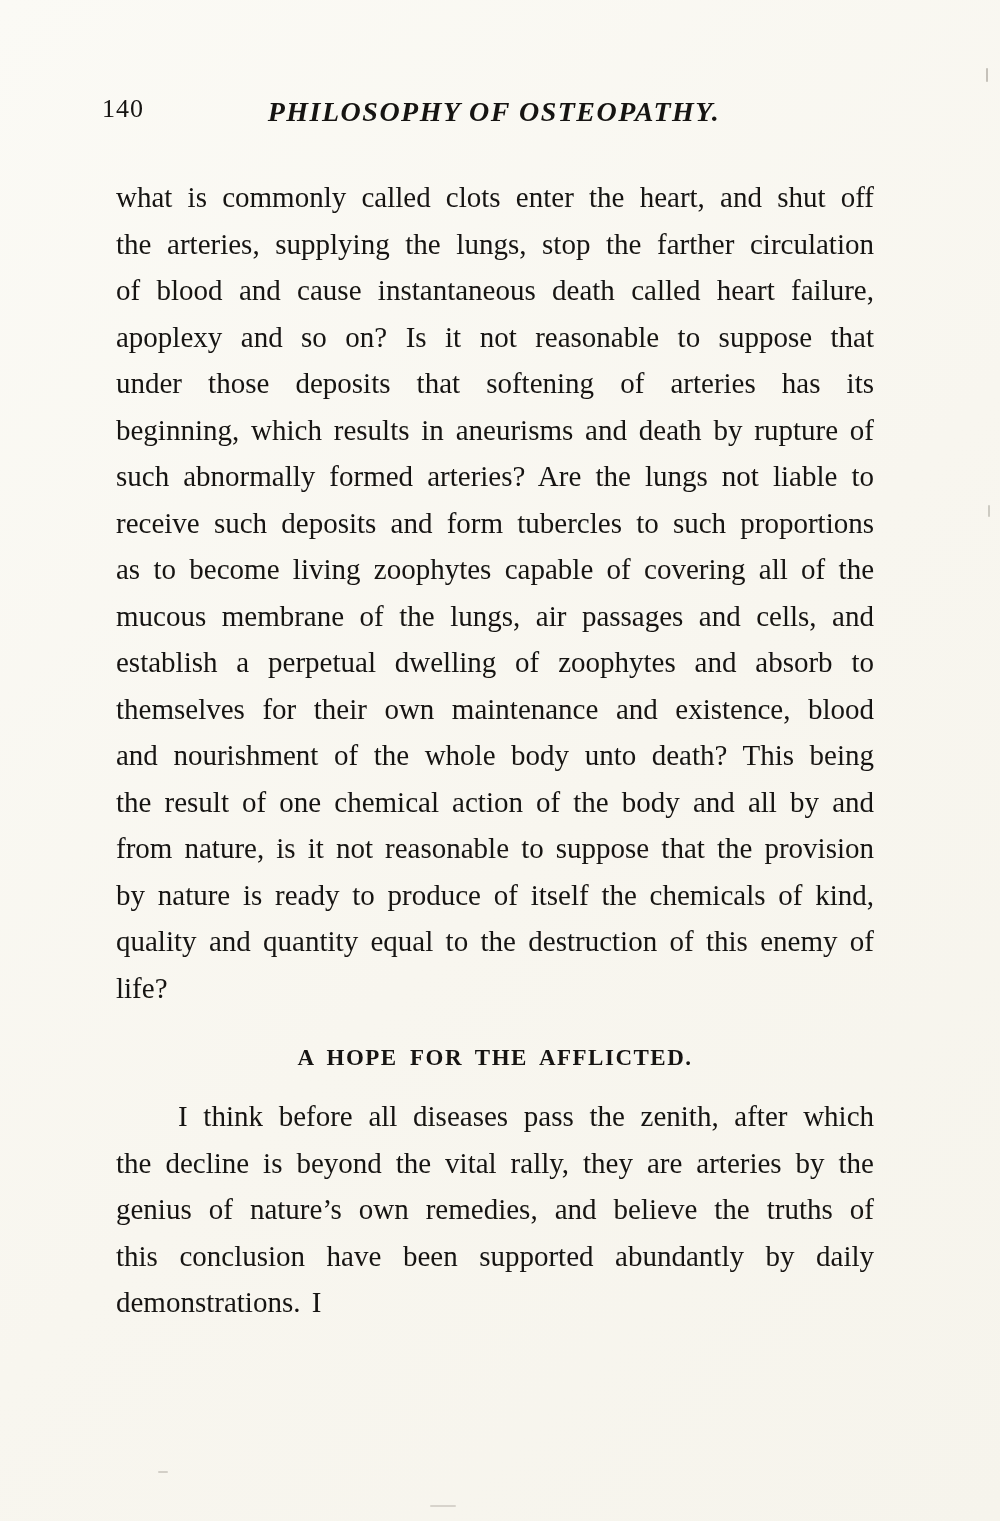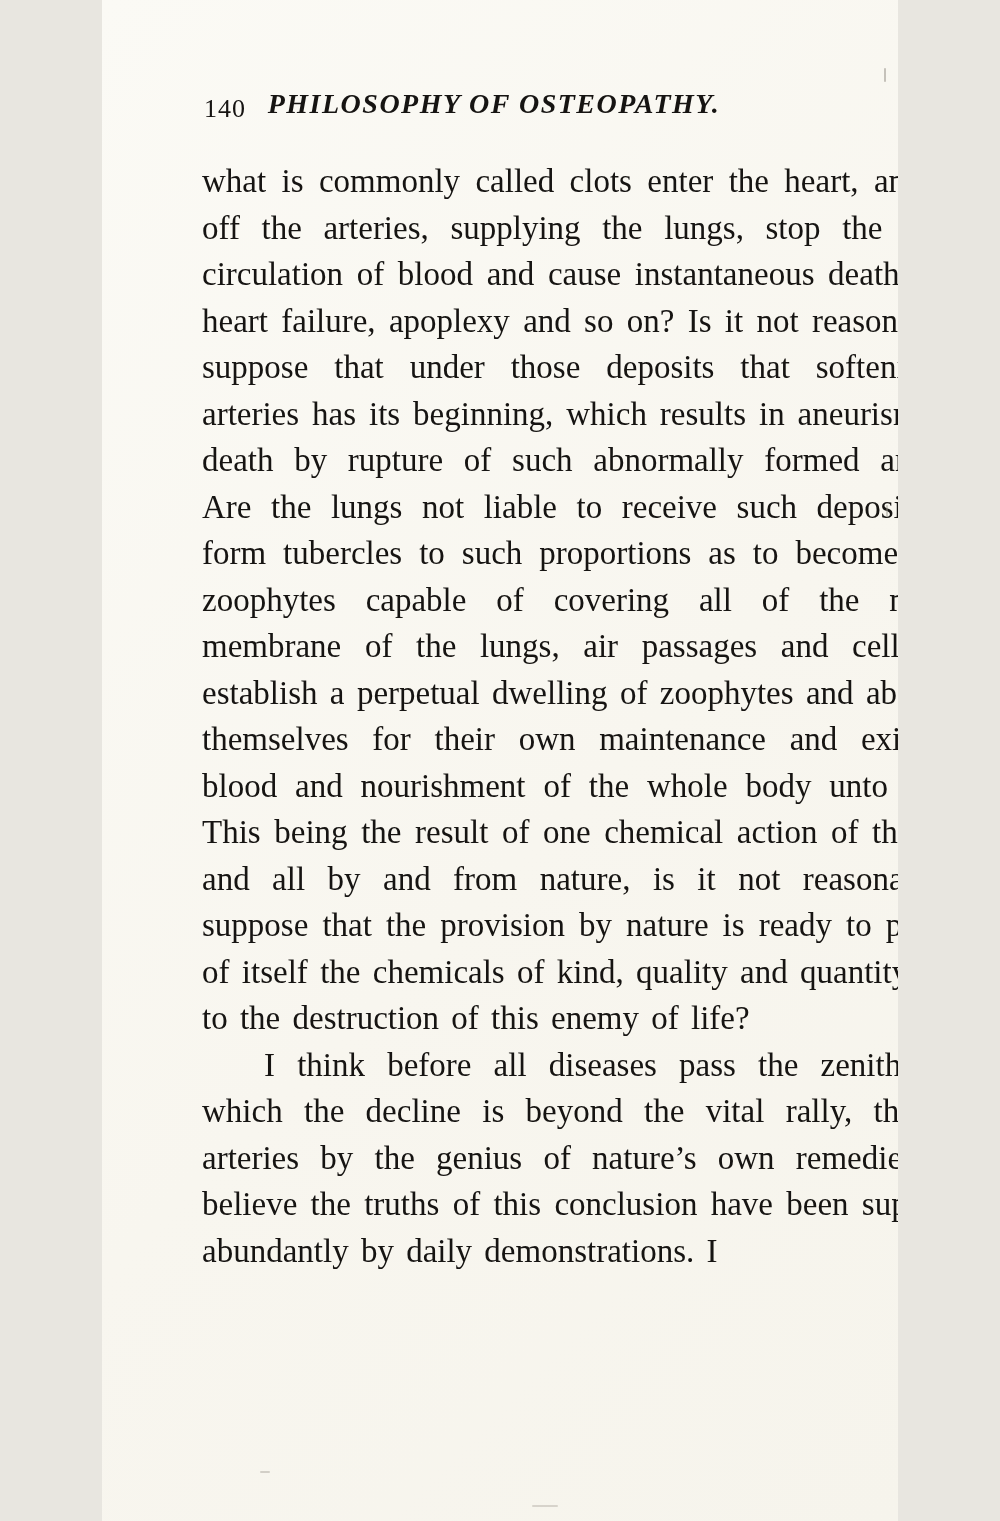--- a/index.html
+++ b/index.html
@@ -2,21 +2,21 @@
 <html><head>
 <meta charset="utf-8">
 <style>
   html, body {
     margin: 0;
     padding: 0;
     background: #e8e6e0;
   }
   .scan-page {
     position: relative;
-    width: 796px;
+    width: 1000px;
     height: 1521px;
     margin: 0 auto;
     background: linear-gradient(135deg, #fbfaf5 0%, #f8f6ef 55%, #f6f4ec 100%);
     font-family: "Liberation Serif", "DejaVu Serif", serif;
     color: #161412;
     overflow: hidden;
   }
   .page-header {
     position: absolute;
     top: 88px;
@@ -28,40 +28,40 @@
     position: absolute;
     left: 2px;
     top: 6px;
     font-size: 26px;
     letter-spacing: 1px;
   }
   .running-title {
     position: absolute;
     left: 0;
     right: 0;
-    top: 0;
+    top: 8px;
     text-align: center;
     font-size: 28px;
     font-weight: bold;
     font-style: italic;
     letter-spacing: 1.5px;
     white-space: nowrap;
   }
   .body-text {
     position: absolute;
     top: 158px;
     left: 100px;
     width: 790px;
   }
   .paragraph {
-    font-size: 33px;
+    font-size: 29px;
     line-height: 46.5px;
     text-align: justify;
     word-spacing: 4px;
-    margin: 0;
+    margin: 16px;
   }
   .paragraph.indented {
     text-indent: 62px;
   }
   .section-heading {
     text-align: center;
     font-size: 23px;
     font-weight: bold;
     letter-spacing: 1.5px;
     margin: 34px 0 22px 0;
@@ -83,20 +83,21 @@
 <div class="scan-page">
 
   <div class="page-header">
     <span class="page-number">140</span>
     <span class="running-title">PHILOSOPHY OF OSTEOPATHY.</span>
   </div>
 
   <div class="body-text">
     <p class="paragraph">what is commonly called clots enter the heart, and shut off the arteries, supplying the lungs, stop the farther circulation of blood and cause instantaneous death called heart failure, apoplexy and so on? Is it not reasonable to suppose that under those deposits that softening of arteries has its beginning, which results in aneurisms and death by rupture of such abnormally formed arteries? Are the lungs not liable to receive such deposits and form tubercles to such proportions as to become living zoophytes capable of covering all of the mucous membrane of the lungs, air passages and cells, and establish a perpetual dwelling of zoophytes and absorb to themselves for their own maintenance and existence, blood and nourishment of the whole body unto death? This being the result of one chemical action of the body and all by and from nature, is it not reasonable to suppose that the provision by nature is ready to produce of itself the chemicals of kind, quality and quantity equal to the destruction of this enemy of life?</p>
 
+    <div class="section-heading">A HOPE FOR THE AFFLICTED.</div>
 
     <p class="paragraph indented">I think before all diseases pass the zenith, after which the decline is beyond the vital rally, they are arteries by the genius of nature’s own remedies, and believe the truths of this conclusion have been supported abundantly by daily demonstrations.  I</p>
   </div>
 
   <div class="scan-mark mark-1"></div>
   <div class="scan-mark mark-2"></div>
   <div class="scan-mark mark-3"></div>
   <div class="scan-mark mark-4"></div>
 
 </div>

